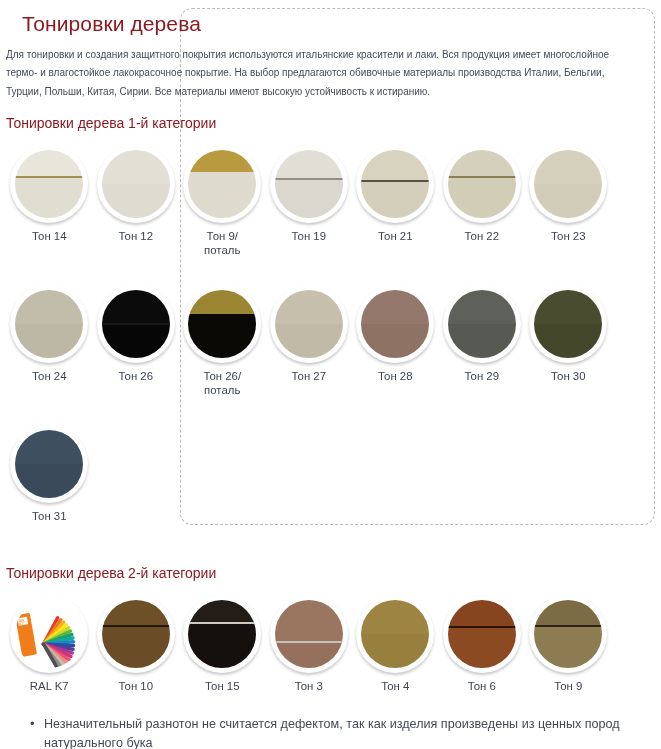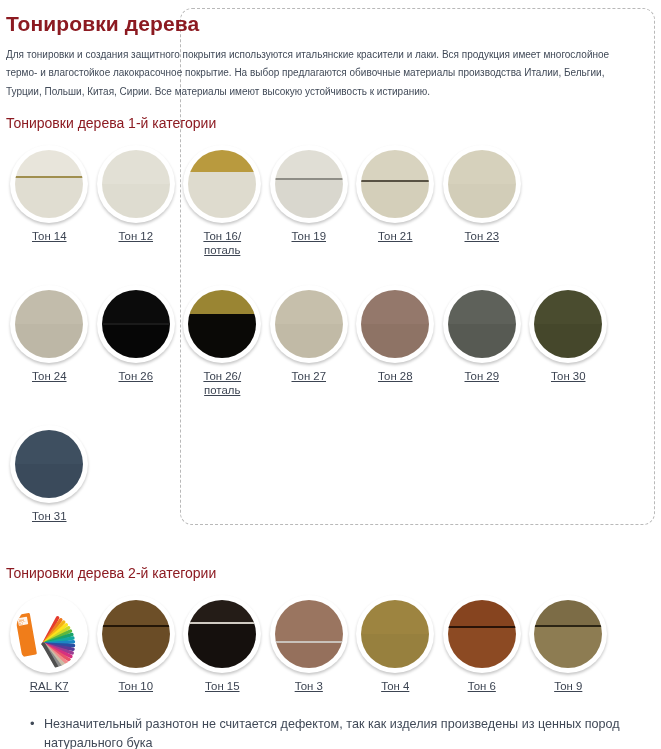--- a/index.html
+++ b/index.html
@@ -32,22 +32,22 @@
 
   .page {
     position: relative;
     z-index: 2;
     padding: 0 10px 0 6px;
   }
 
   h1.page-title {
     color: #8c1a21;
     font-size: 21px;
-    font-weight: 700;
-    margin: 12px 0 10px 0;
+    font-weight: 400;
+    margin: 12px 0 10px 16px;
     letter-spacing: 0.1px;
   }
 
   p.intro {
     font-size: 10px;
     line-height: 18.4px;
     color: #414a58;
     margin: 0 20px 14px 0;
     max-width: 626px;
   }
@@ -57,21 +57,20 @@
     font-size: 14px;
     font-weight: 400;
     margin: 0 0 6px 0;
   }
 
   .swatch-grid {
     display: flex;
     flex-wrap: wrap;
     margin: 0;
     padding: 0;
-    text-decoration: underline;
   }
 
   .swatch-cell {
     width: 86.5px;
     margin: 8px 0 6px 0;
     display: flex;
     flex-direction: column;
     align-items: center;
   }
 
@@ -164,38 +163,46 @@
         <div class="swatch-cell">
           <div class="swatch-disc-wrap">
             <div class="swatch-disc" style="background: linear-gradient(rgb(226, 224, 213) 0%, rgb(226, 224, 213) 50%, rgb(222, 220, 208) 50%, rgb(222, 220, 208) 100%);"></div>
           </div>
           <div class="swatch-label">Тон 12</div>
         </div>
         <div class="swatch-cell">
           <div class="swatch-disc-wrap">
             <div class="swatch-disc" style="background: linear-gradient(rgb(185, 154, 62) 0%, rgb(185, 154, 62) 33%, rgb(222, 219, 206) 33%, rgb(222, 219, 206) 100%);"></div>
           </div>
-          <div class="swatch-label">Тон 16/
+          <div class="swatch-label">Тон 9/
 поталь</div>
         </div>
         <div class="swatch-cell">
           <div class="swatch-disc-wrap">
             <div class="swatch-disc" style="background: linear-gradient(rgb(224, 222, 213) 0%, rgb(224, 222, 213) 42%, rgb(217, 215, 206) 42%, rgb(217, 215, 206) 100%);">
               <div class="seam" style="top: 42%; background: rgb(142, 141, 134);"></div>
             </div>
           </div>
           <div class="swatch-label">Тон 19</div>
         </div>
         <div class="swatch-cell">
           <div class="swatch-disc-wrap">
             <div class="swatch-disc" style="background: linear-gradient(rgb(216, 211, 191) 0%, rgb(216, 211, 191) 45%, rgb(212, 207, 186) 45%, rgb(212, 207, 186) 100%);">
               <div class="seam" style="top: 45%; background: rgb(88, 82, 68);"></div>
             </div>
           </div>
           <div class="swatch-label">Тон 21</div>
+        </div>
+        <div class="swatch-cell">
+          <div class="swatch-disc-wrap">
+            <div class="swatch-disc" style="background: linear-gradient(rgb(213, 208, 187) 0%, rgb(213, 208, 187) 40%, rgb(210, 205, 183) 40%, rgb(210, 205, 183) 100%);">
+              <div class="seam" style="top: 40%; background: rgb(138, 127, 82);"></div>
+            </div>
+          </div>
+          <div class="swatch-label">Тон 22</div>
         </div>
         <div class="swatch-cell">
           <div class="swatch-disc-wrap">
             <div class="swatch-disc" style="background: linear-gradient(rgb(214, 209, 188) 0%, rgb(214, 209, 188) 50%, rgb(210, 205, 184) 50%, rgb(210, 205, 184) 100%);"></div>
           </div>
           <div class="swatch-label">Тон 23</div>
         </div>
         <div class="spacer-row"></div>
         <div class="swatch-cell">
           <div class="swatch-disc-wrap">

